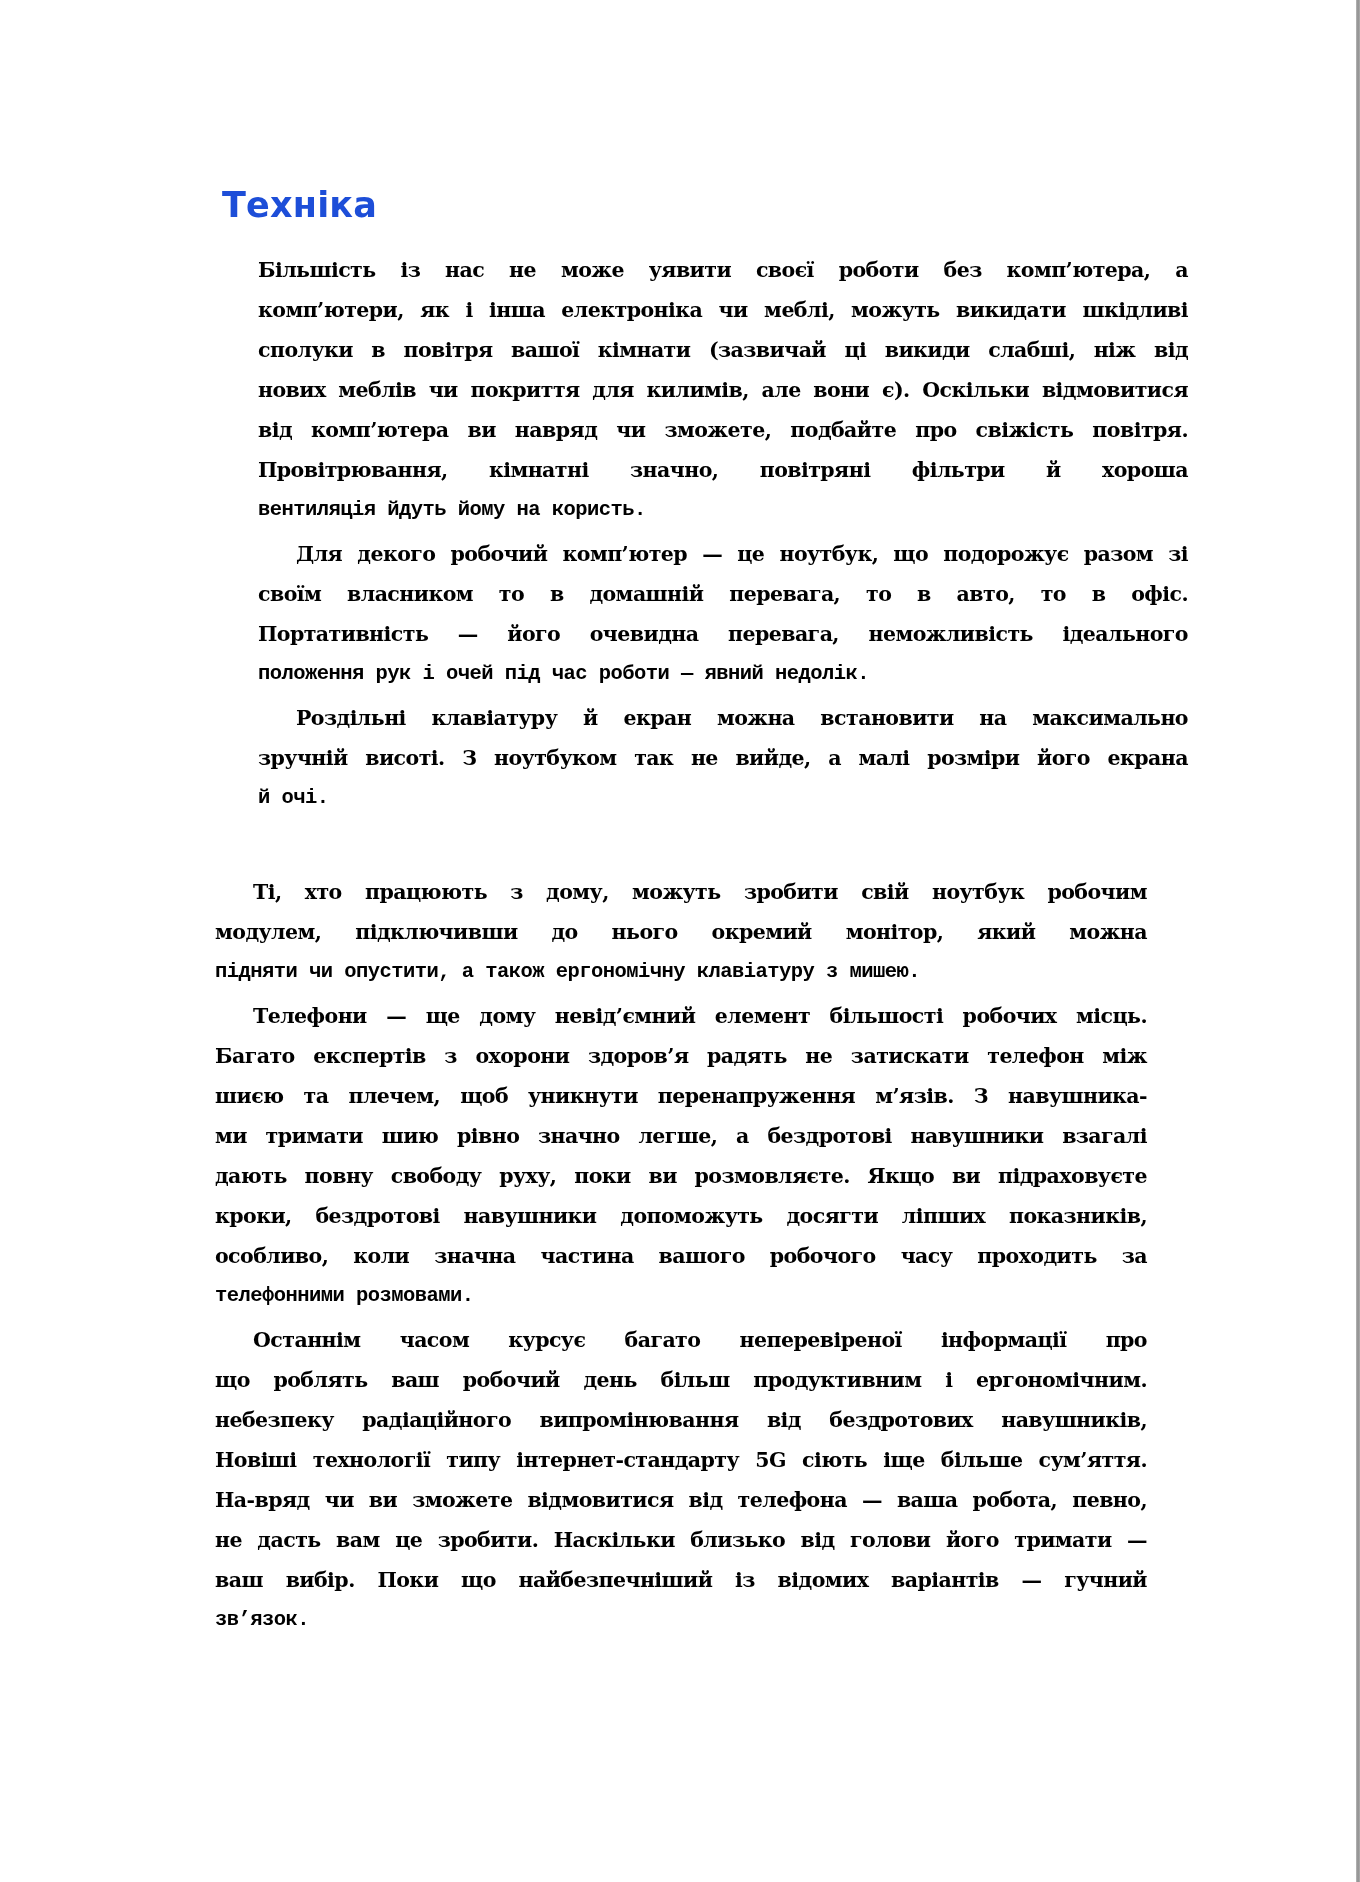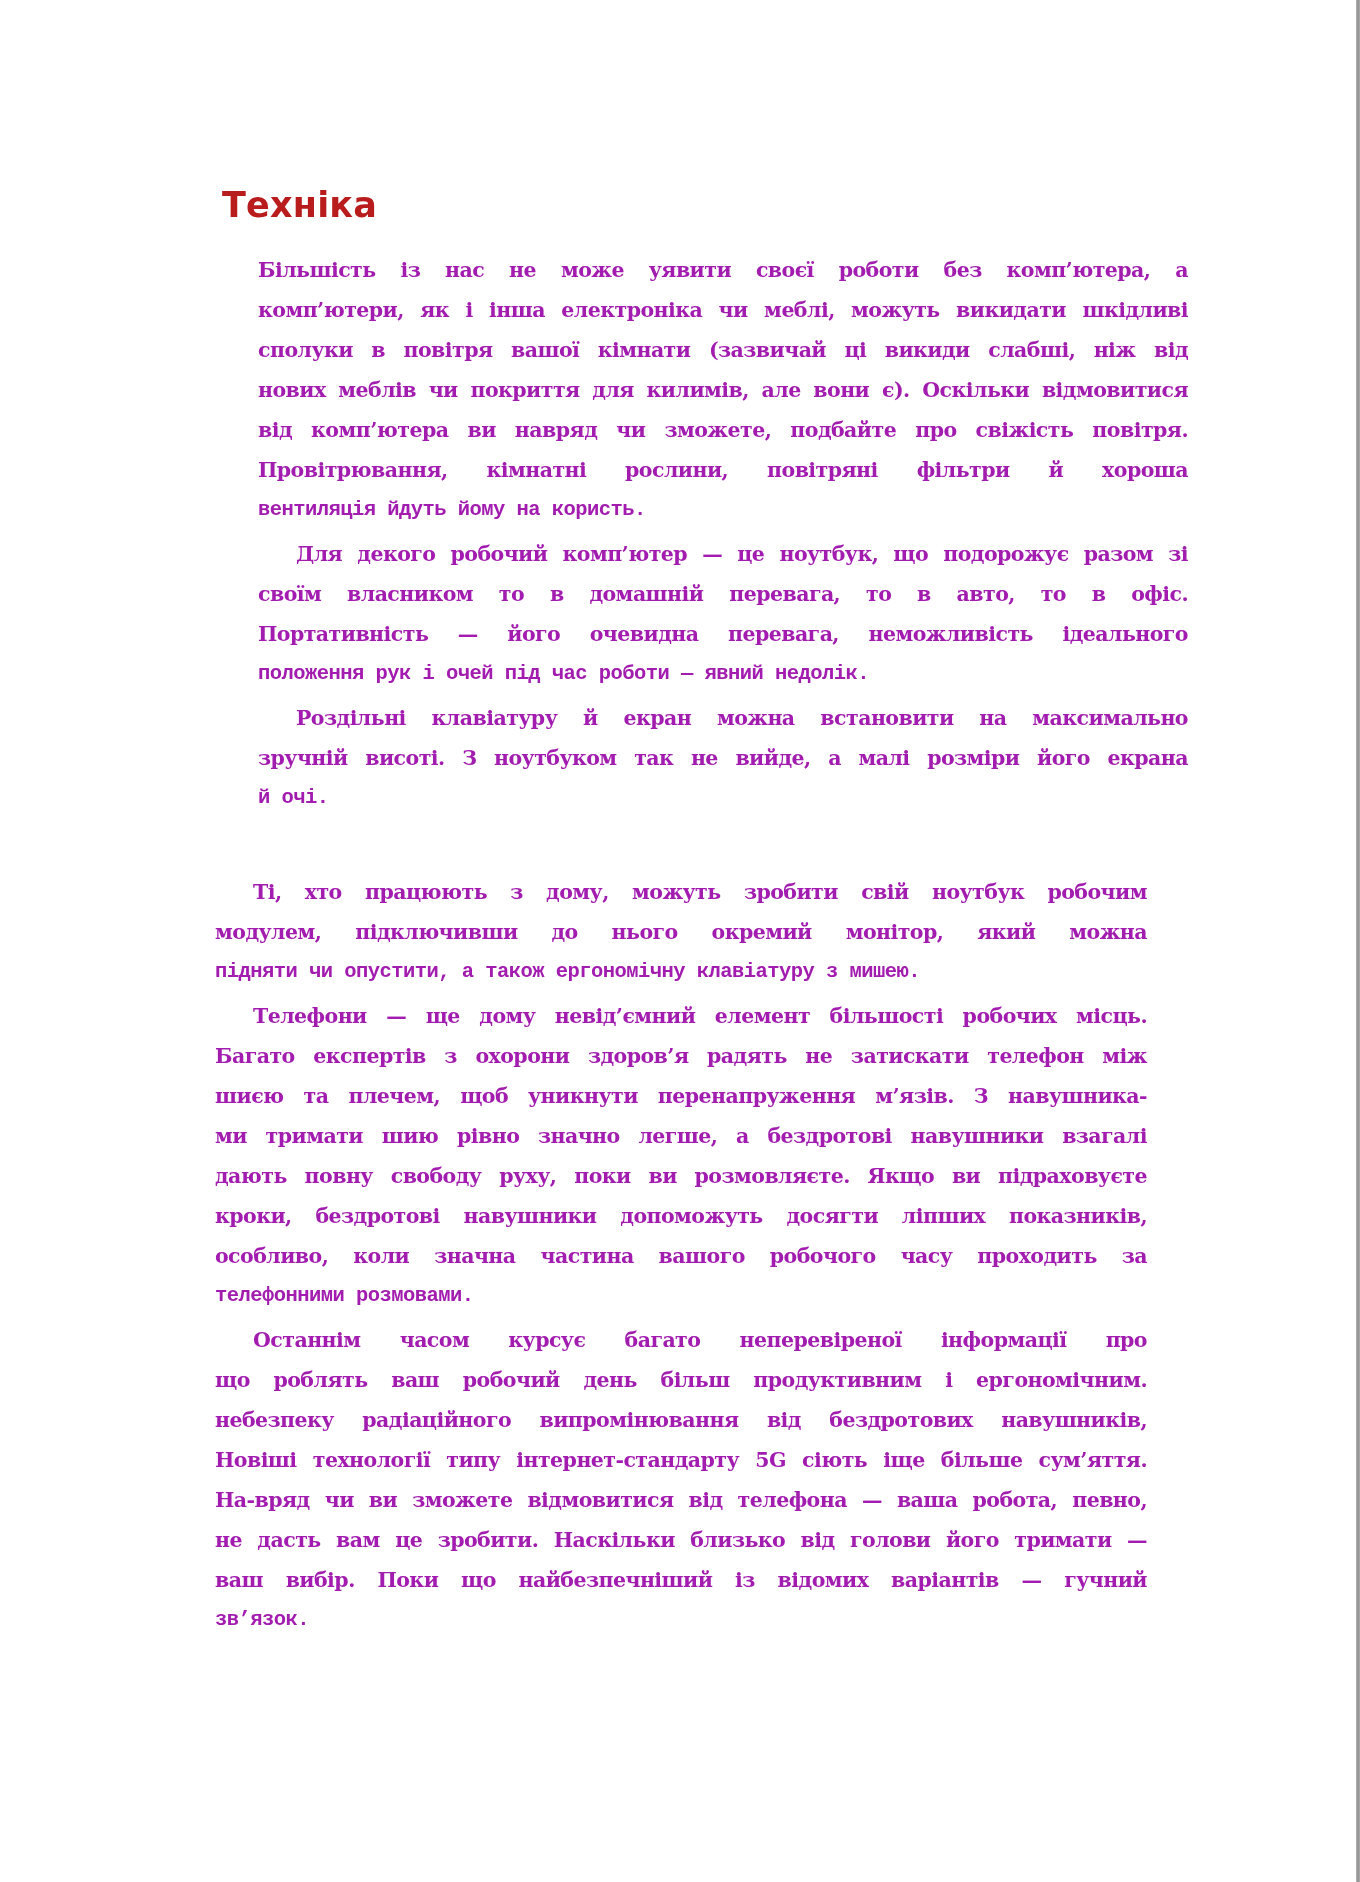--- a/index.html
+++ b/index.html
@@ -33,30 +33,30 @@
     }
     .title {
       position: absolute;
       left: 222px;
       top: 180px;
       margin: 0;
       font-family: "DejaVu Sans", sans-serif;
       font-weight: bold;
       font-size: 35px;
       line-height: 50px;
-      color: #b91c1c;
+      color: #1d4ed8;
       letter-spacing: 0.2px;
     }
     .block {
       position: absolute;
       font-family: "DejaVu Serif", serif;
       font-weight: bold;
       font-size: 20.5px;
       line-height: 40px;
-      color: #a21caf;
+      color: #000000;
       text-align: justify;
       letter-spacing: -0.55px;
       word-spacing: 0px;
     }
     .block p {
       margin: 0 0 4px 0;
       text-indent: 38px;
       hyphens: manual;
     }
     .block-1 {
@@ -92,21 +92,21 @@
 
   <h1 class="title">Техніка</h1>
 
   <div class="block block-1">
     <p>
       <span class="line">Більшість із нас не може уявити своєї роботи без комп’ютера, а</span>
       <span class="line">комп’ютери, як і інша електроніка чи меблі, можуть викидати шкідливі</span>
       <span class="line">сполуки в повітря вашої кімнати (зазвичай ці викиди слабші, ніж від</span>
       <span class="line">нових меблів чи покриття для килимів, але вони є). Оскільки відмовитися</span>
       <span class="line">від комп’ютера ви навряд чи зможете, подбайте про свіжість повітря.</span>
-      <span class="line">Провітрювання, кімнатні рослини, повітряні фільтри й хороша</span>
+      <span class="line">Провітрювання, кімнатні значно, повітряні фільтри й хороша</span>
       <span class="line last">вентиляція йдуть йому на користь.</span>
     </p>
     <p>
       <span class="line indent">Для декого робочий комп’ютер — це ноутбук, що подорожує разом зі</span>
       <span class="line">своїм власником то в домашній перевага, то в авто, то в офіс.</span>
       <span class="line">Портативність — його очевидна перевага, неможливість ідеального</span>
       <span class="line last">положення рук і очей під час роботи — явний недолік.</span>
     </p>
     <p>
       <span class="line indent">Роздільні клавіатуру й екран можна встановити на максимально</span>

